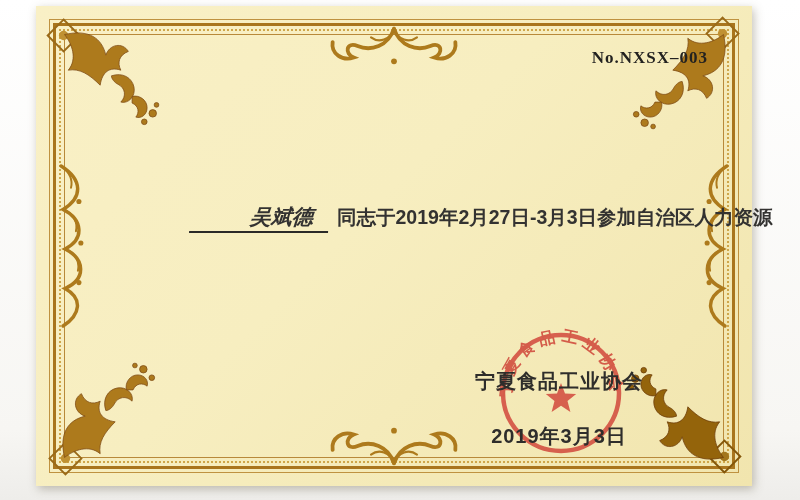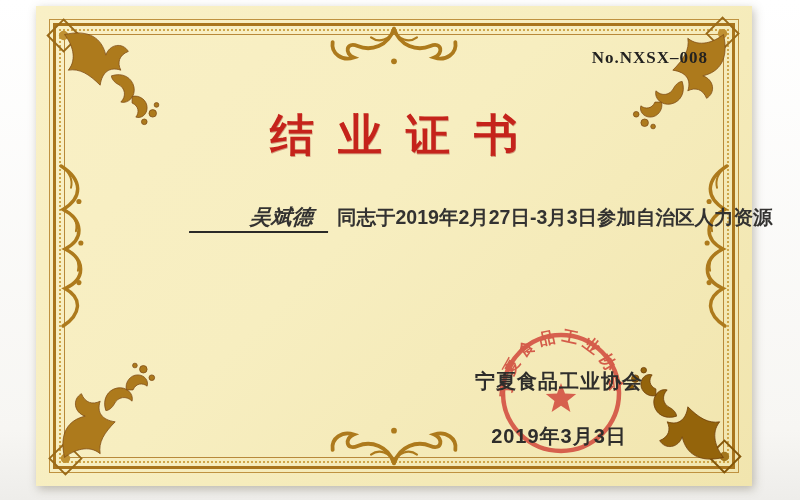--- a/index.html
+++ b/index.html
@@ -176,23 +176,22 @@
   <svg class="center-flourish bottom" viewBox="0 0 180 48">
     <g fill="none" stroke="#ad7a1c" stroke-width="4" stroke-linecap="round">
       <path d="M90 6 C84 24 66 30 52 24 C40 19 38 32 48 36 C36 40 24 32 26 20"></path>
       <path d="M90 6 C96 24 114 30 128 24 C140 19 142 32 132 36 C144 40 156 32 154 20"></path>
       <path d="M90 6 C86 18 74 21 66 15" stroke-width="2.2"></path>
       <path d="M90 6 C94 18 106 21 114 15" stroke-width="2.2"></path>
     </g>
     <circle cx="90" cy="40" r="3" fill="#ad7a1c"></circle>
   </svg>
 
-  <div class="cert-number">No.NXSX–008</div>
-
-  <div class="cert-title">结业证书</div>
+  <div class="cert-number">No.NXSX–003</div>
+
 
   <div class="cert-body">
     <div class="line indent"><span class="recipient-name">吴斌德</span><span>同志于2019年2月27日-3月3日参加自治区人力资源</span></div>
   </div>
 
   <svg class="seal" viewBox="0 0 140 140">
     <circle cx="70" cy="70" r="58" fill="none" stroke="#d2493c" stroke-width="4.5"></circle>
     <defs>
       <path id="sealArc" d="M 28 96 A 50 50 0 1 1 112 96" fill="none"></path>
     </defs>

